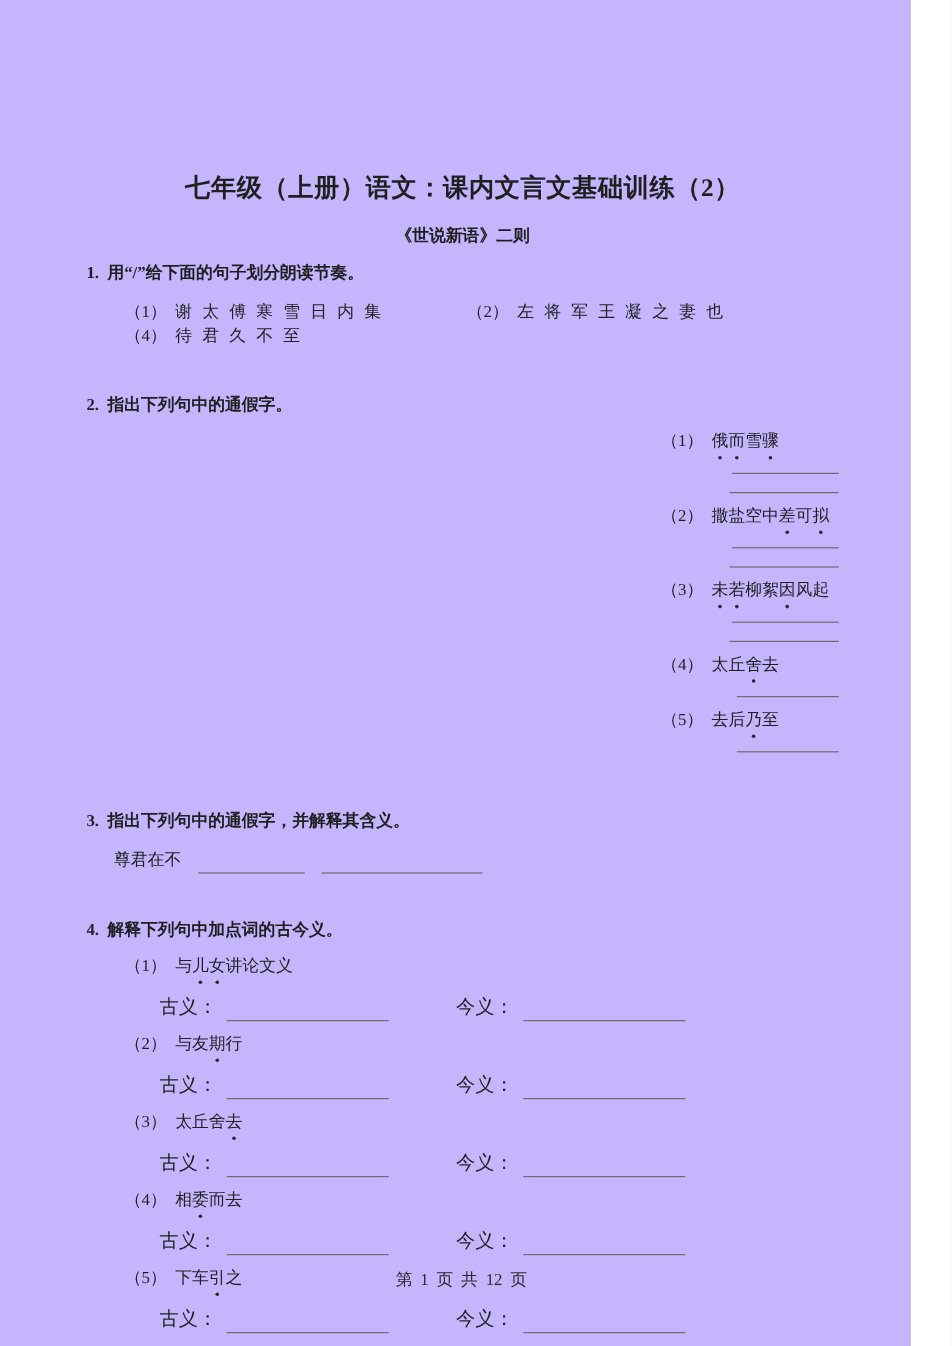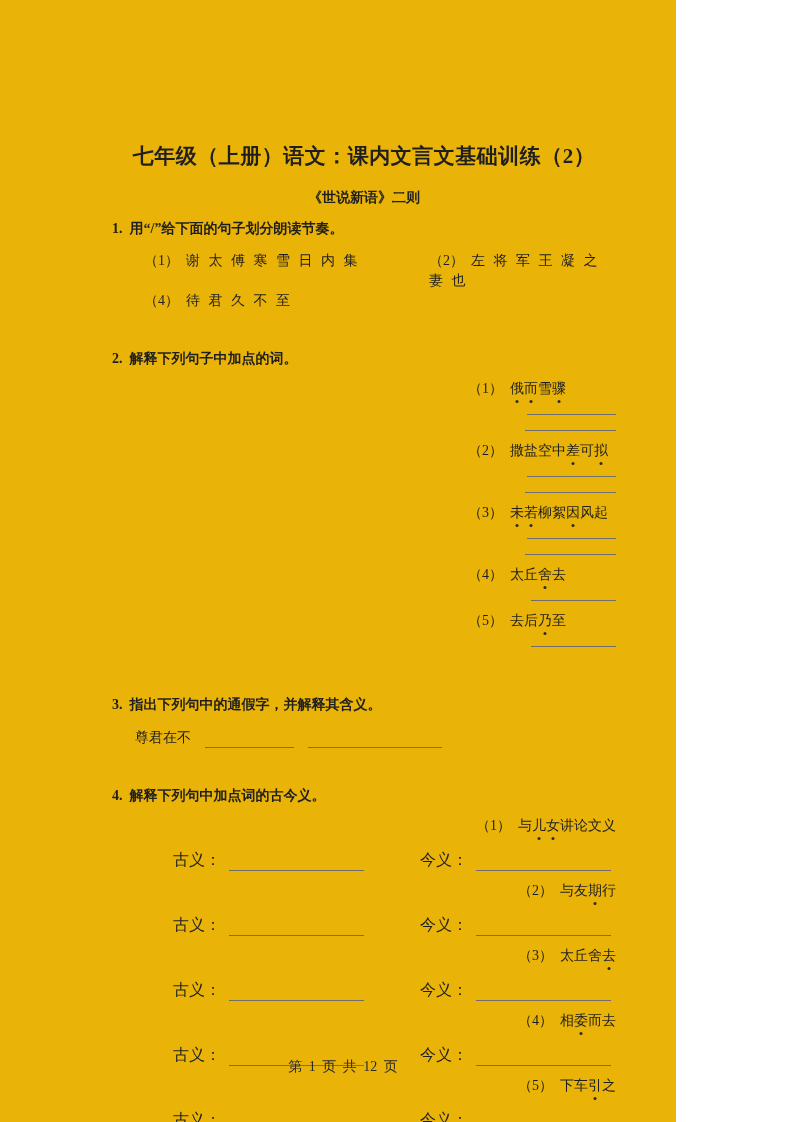--- a/index.html
+++ b/index.html
@@ -7,24 +7,24 @@
   body {
     width: 793px;
     height: 1122px;
     font-family: "Liberation Serif", "DejaVu Serif", serif;
     color: #1f1f1f;
     position: relative;
     overflow: hidden;
   }
   .page {
     position: relative;
-    width: 676px;
+    width: 759px;
     height: 1122px;
-    padding: 143px 60px 0 112px;
-    background: #eab308;
+    padding: 143px 60px 0 72px;
+    background: #c4b5fd;
   }
   .title {
     text-align: center;
     font-size: 21px;
     font-weight: bold;
     line-height: 26px;
     letter-spacing: 0.5px;
   }
   .subtitle {
     text-align: center;
@@ -88,21 +88,21 @@
     margin-left: 23px;
     display: flex;
     align-items: flex-end;
     gap: 14px;
     font-size: 14px;
     line-height: 20px;
   }
 
   
   .q4 { margin-top: 38px; }
-  .q4-items { margin-top: 10px; text-align: right; }
+  .q4-items { margin-top: 10px; }
   .q4-item { margin-bottom: 10px; }
   .q4-phrase-row {
     margin-left: 32px;
     font-size: 14px;
     line-height: 20px;
   }
   .q4-ans-row {
     margin-top: 13px;
     margin-left: 61px;
     display: flex;
@@ -149,21 +149,21 @@
   <section class="q1">
     <p class="prompt"><span class="qnum">1.</span><span>用“/”给下面的句子划分朗读节奏。</span></p>
     <div class="q1-grid">
       <div class="q1-item"><span class="inum">（1）</span><span class="spaced">谢 太 傅 寒 雪 日 内 集</span></div>
       <div class="q1-item"><span class="inum">（2）</span><span class="spaced">左 将 军 王 凝 之 妻 也</span></div>
       <div class="q1-item"><span class="inum">（4）</span><span class="spaced">待 君 久 不 至</span></div>
     </div>
   </section>
 
   <section class="q2">
-    <p class="prompt"><span class="qnum">2.</span><span>解释下列句子中加点的词。</span></p>
+    <p class="prompt"><span class="qnum">2.</span><span>指出下列句中的通假字。</span></p>
     <div class="q2-rows">
       <div class="q2-row">
         <span class="q2-label"><span class="inum">（1）</span><span class="phrase"><span class="dot-char">俄</span><span class="dot-char">而</span><span>雪</span><span class="dot-char">骤</span></span></span>
         <span class="blank w89"></span>
         <span class="blank w91"></span>
       </div>
       <div class="q2-row">
         <span class="q2-label"><span class="inum">（2）</span><span class="phrase"><span>撒</span><span>盐</span><span>空</span><span>中</span><span class="dot-char">差</span><span>可</span><span class="dot-char">拟</span></span></span>
         <span class="blank w89"></span>
         <span class="blank w91"></span>

